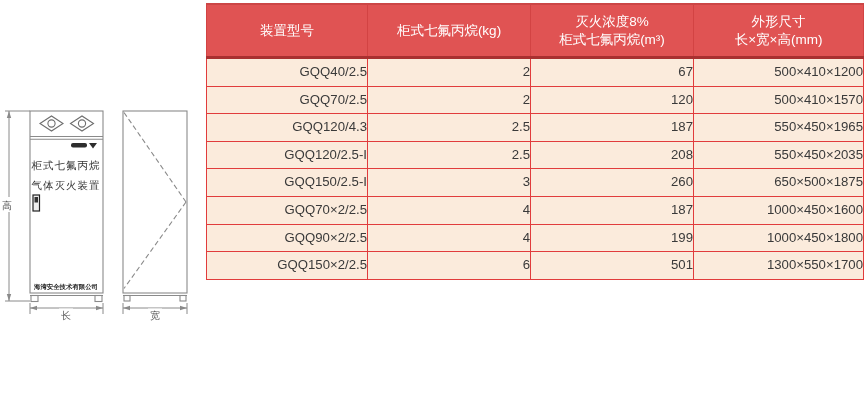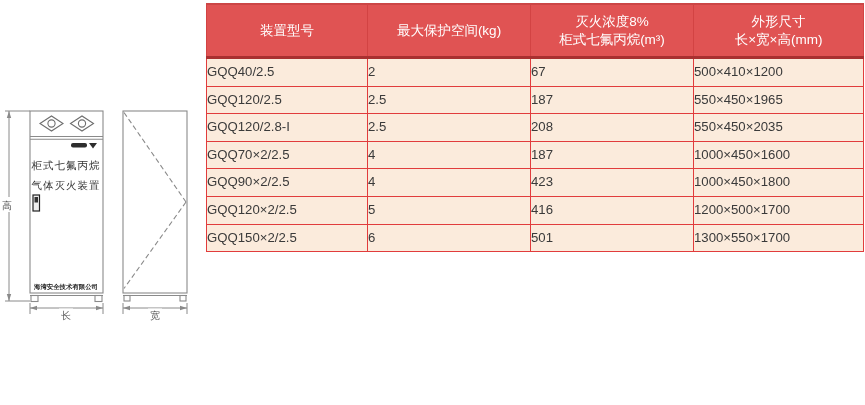--- a/index.html
+++ b/index.html
@@ -18,21 +18,21 @@
   }
   table.spec-table th{
     background:#e05353;color:#ffffff;font-weight:400;font-size:13.5px;
     height:51px;line-height:18px;padding:0;text-align:center;
     border:1.4px solid #d24343;
     border-top:2.5px solid #cc4646;
     border-bottom:3px solid #a93030;
   }
   table.spec-table td{
     background:#fbebdc;color:#3a3a3a;font-size:13.2px;
-    height:26.6px;line-height:26.6px;padding:0;text-align:left;
+    height:26.6px;line-height:26.6px;padding:0;text-align:right;
     border:1.4px solid #e13c3c;
     white-space:nowrap;overflow:hidden;
   }
 </style>
 </head>
 <body>
 
 <div class="stage">
 
   <svg class="diagram" width="206" height="405" viewBox="0 0 206 405" font-family="Liberation Sans, DejaVu Sans, sans-serif">
@@ -118,68 +118,74 @@
           <col style="width:163px">
           <col style="width:163px">
           <col style="width:170px">
       </colgroup>
       <thead>
         <tr>
             <th>
               <div>装置型号</div>
             </th>
             <th>
-              <div>最大保护空间(kg)</div>
+              <div>柜式七氟丙烷(kg)</div>
             </th>
             <th>
               <div>灭火浓度8%</div>
               <div>柜式七氟丙烷(m³)</div>
             </th>
             <th>
               <div>外形尺寸</div>
               <div>长×宽×高(mm)</div>
             </th>
           </tr>
       </thead>
       <tbody>
           <tr>
             <td>GQQ40/2.5</td>
             <td>2</td>
             <td>67</td>
             <td>500×410×1200</td>
           </tr>
           <tr>
-            <td>GQQ120/2.5</td>
+            <td>GQQ70/2.5</td>
+            <td>2</td>
+            <td>120</td>
+            <td>500×410×1570</td>
+          </tr>
+          <tr>
+            <td>GQQ120/4.3</td>
             <td>2.5</td>
             <td>187</td>
             <td>550×450×1965</td>
           </tr>
           <tr>
-            <td>GQQ120/2.8-I</td>
+            <td>GQQ120/2.5-I</td>
             <td>2.5</td>
             <td>208</td>
             <td>550×450×2035</td>
+          </tr>
+          <tr>
+            <td>GQQ150/2.5-I</td>
+            <td>3</td>
+            <td>260</td>
+            <td>650×500×1875</td>
           </tr>
           <tr>
             <td>GQQ70×2/2.5</td>
             <td>4</td>
             <td>187</td>
             <td>1000×450×1600</td>
           </tr>
           <tr>
             <td>GQQ90×2/2.5</td>
             <td>4</td>
-            <td>423</td>
+            <td>199</td>
             <td>1000×450×1800</td>
-          </tr>
-          <tr>
-            <td>GQQ120×2/2.5</td>
-            <td>5</td>
-            <td>416</td>
-            <td>1200×500×1700</td>
           </tr>
           <tr>
             <td>GQQ150×2/2.5</td>
             <td>6</td>
             <td>501</td>
             <td>1300×550×1700</td>
           </tr>
         </tbody>
     </table>
   </div>

